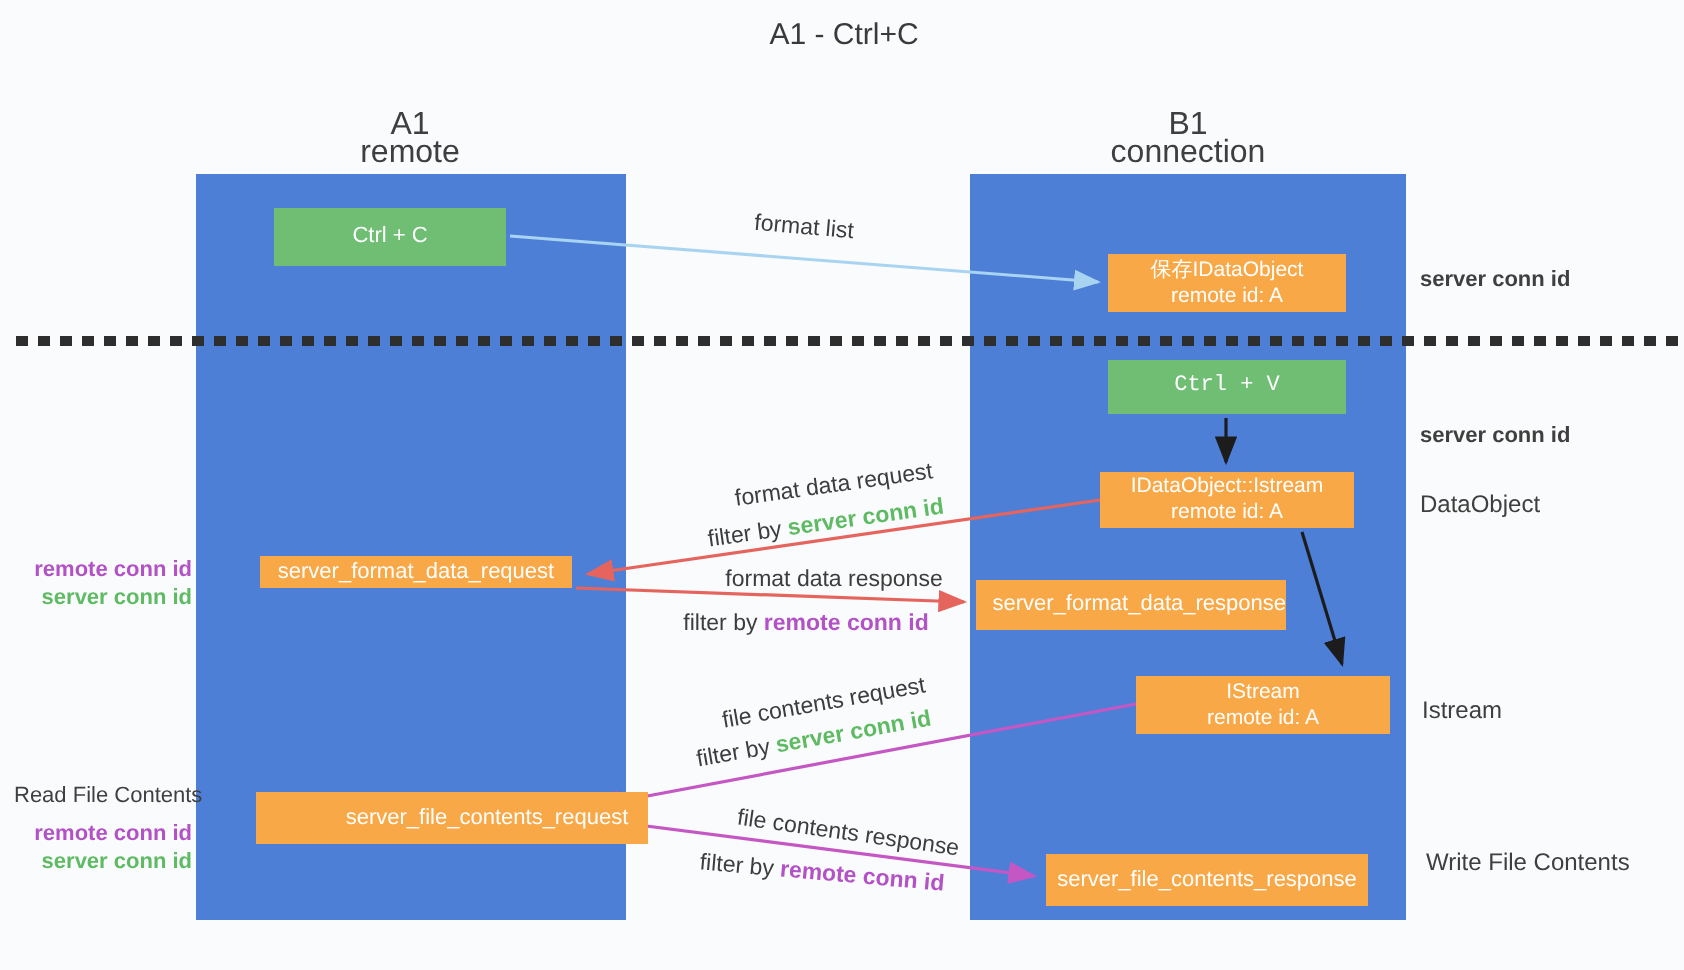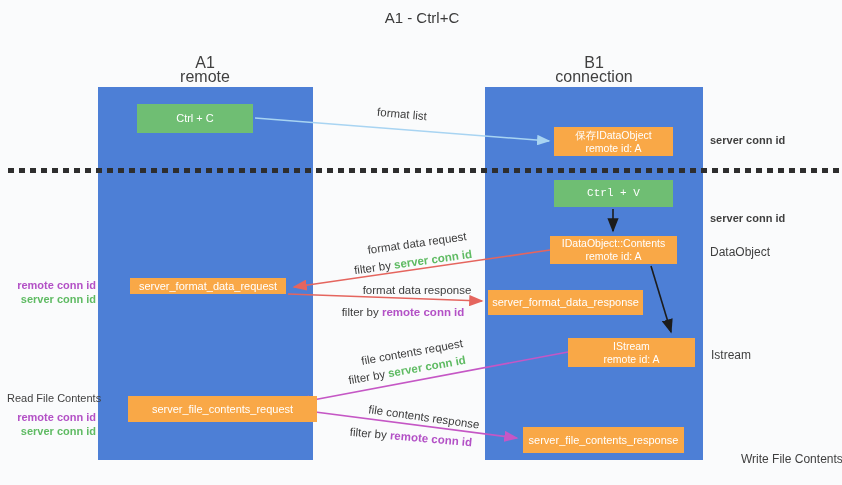--- a/index.html
+++ b/index.html
@@ -96,34 +96,34 @@
   <span>Ctrl + C</span>
 </div>
 <div class="box orange" style="left:554px;top:127px;width:119px;height:29px;">
   <span class="l">保存IDataObject</span>
   <span class="l">remote id: A</span>
 </div>
 <div class="box green" style="left:554px;top:180px;width:119px;height:27px;font-family:Liberation Mono, monospace;">
   <span>Ctrl + V</span>
 </div>
 <div class="box orange" style="left:550px;top:236px;width:127px;height:28px;">
-  <span class="l">IDataObject::Contents</span>
+  <span class="l">IDataObject::Istream</span>
   <span class="l">remote id: A</span>
 </div>
 <div class="box orange" style="left:130px;top:278px;width:156px;height:16px;">
   <span>server_format_data_request</span>
 </div>
-<div class="box orange" style="left:488px;top:290px;width:155px;height:25px;">
+<div class="box orange" style="left:488px;top:290px;width:155px;height:25px;align-items:flex-end;">
   <span>server_format_data_response</span>
 </div>
 <div class="box orange" style="left:568px;top:338px;width:127px;height:29px;">
   <span class="l">IStream</span>
   <span class="l">remote id: A</span>
 </div>
-<div class="box orange" style="left:128px;top:396px;width:189px;height:26px;">
+<div class="box orange" style="left:128px;top:396px;width:161px;height:26px;padding-left:35px;">
   <span>server_file_contents_request</span>
 </div>
 <div class="box orange" style="left:523px;top:427px;width:161px;height:26px;text-align:right;">
   <span>server_file_contents_response</span>
 </div>
 
 <div class="albl" style="left:402px;top:114px;transform:translate(-50%,-50%) rotate(5deg);">format list</div>
 
 <div class="albl" style="left:417px;top:243px;transform:translate(-50%,-50%) rotate(-8deg);">format data request</div>
 <div class="albl" style="left:413px;top:262px;transform:translate(-50%,-50%) rotate(-8deg);">
@@ -142,21 +142,21 @@
 
 <div class="albl" style="left:424px;top:417px;transform:translate(-50%,-50%) rotate(8deg);">file contents response</div>
 <div class="albl" style="left:411px;top:437px;transform:translate(-50%,-50%) rotate(5deg);">
   <span>filter by </span><span class="purple-t">remote conn id</span>
 </div>
 
 <div class="side small green-t" style="left:710px;top:133px;">server conn id</div>
 <div class="side small green-t" style="left:710px;top:211px;">server conn id</div>
 <div class="side" style="left:710px;top:245px;">DataObject</div>
 <div class="side" style="left:711px;top:348px;">Istream</div>
-<div class="side" style="left:713px;top:452px;margin-left:28px;">Write File Contents</div>
+<div class="side" style="left:713px;top:424px;">Write File Contents</div>
 
 <div class="rblock" style="top:278px;">
   <div class="purple-t">remote conn id</div>
   <div class="green-t">server conn id</div>
 </div>
 <div class="side small" style="left:7px;top:391px;">Read File Contents</div>
 <div class="rblock" style="top:410px;">
   <div class="purple-t">remote conn id</div>
   <div class="green-t">server conn id</div>
 </div>

